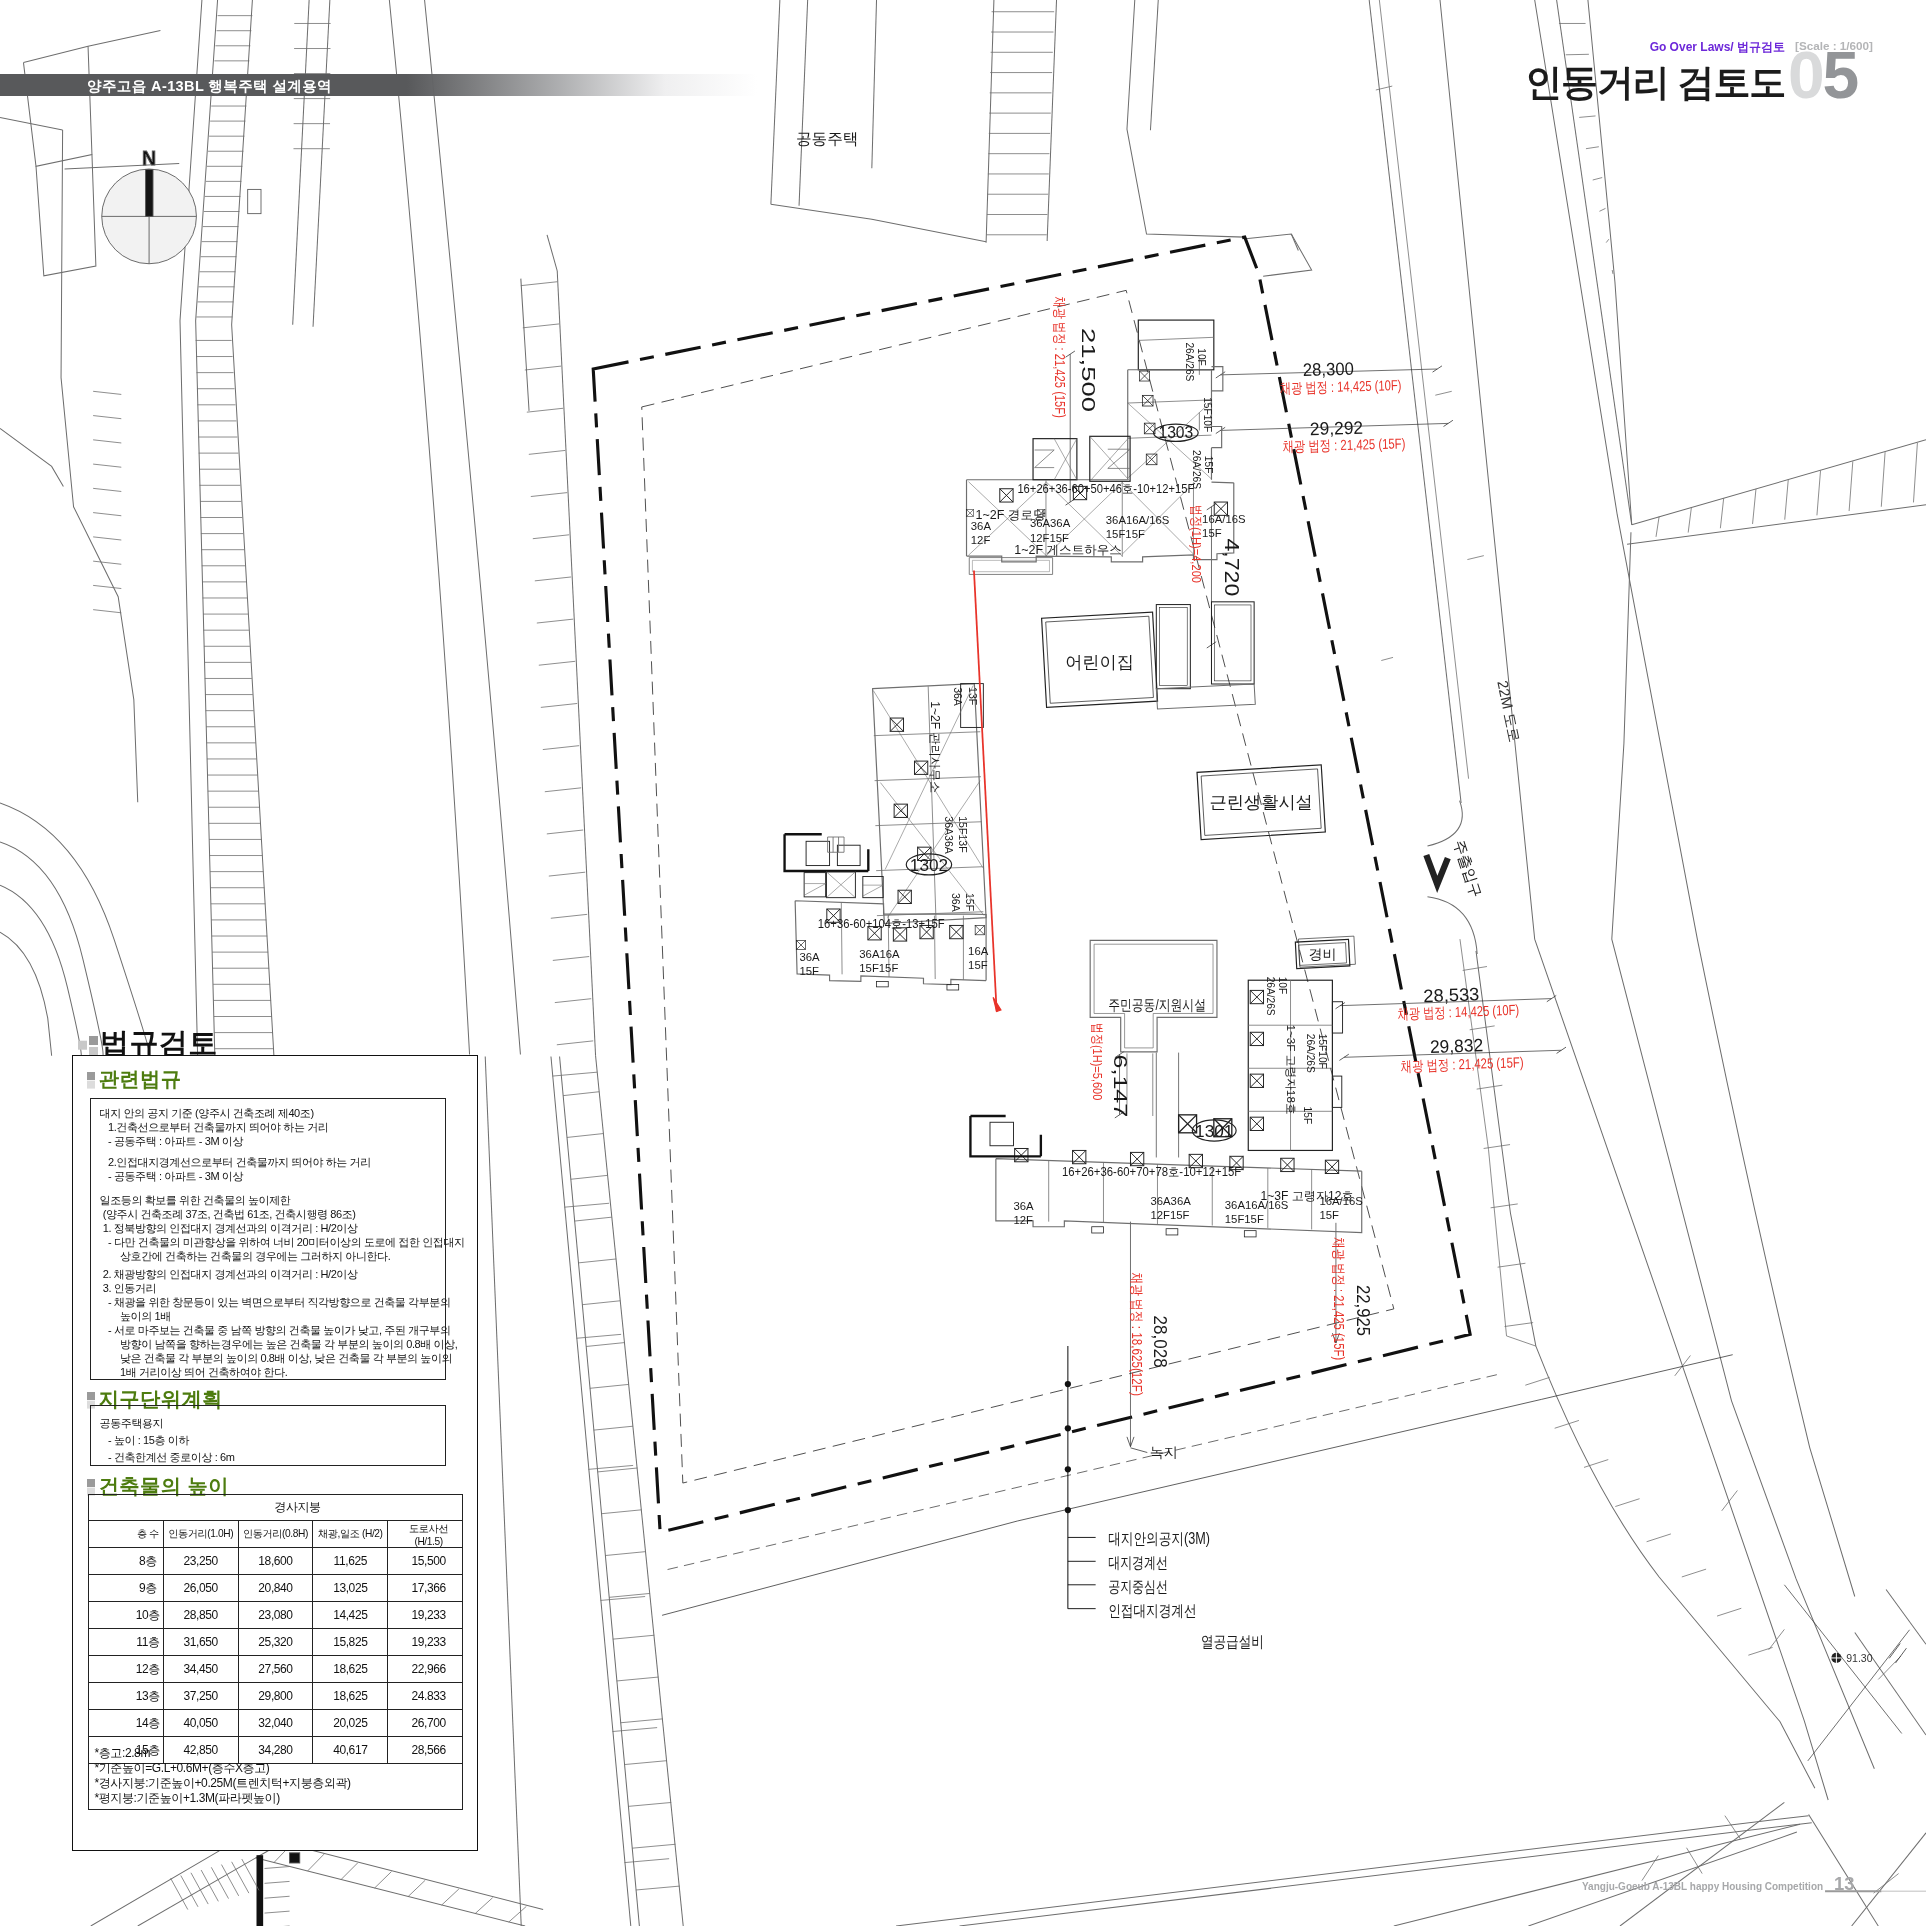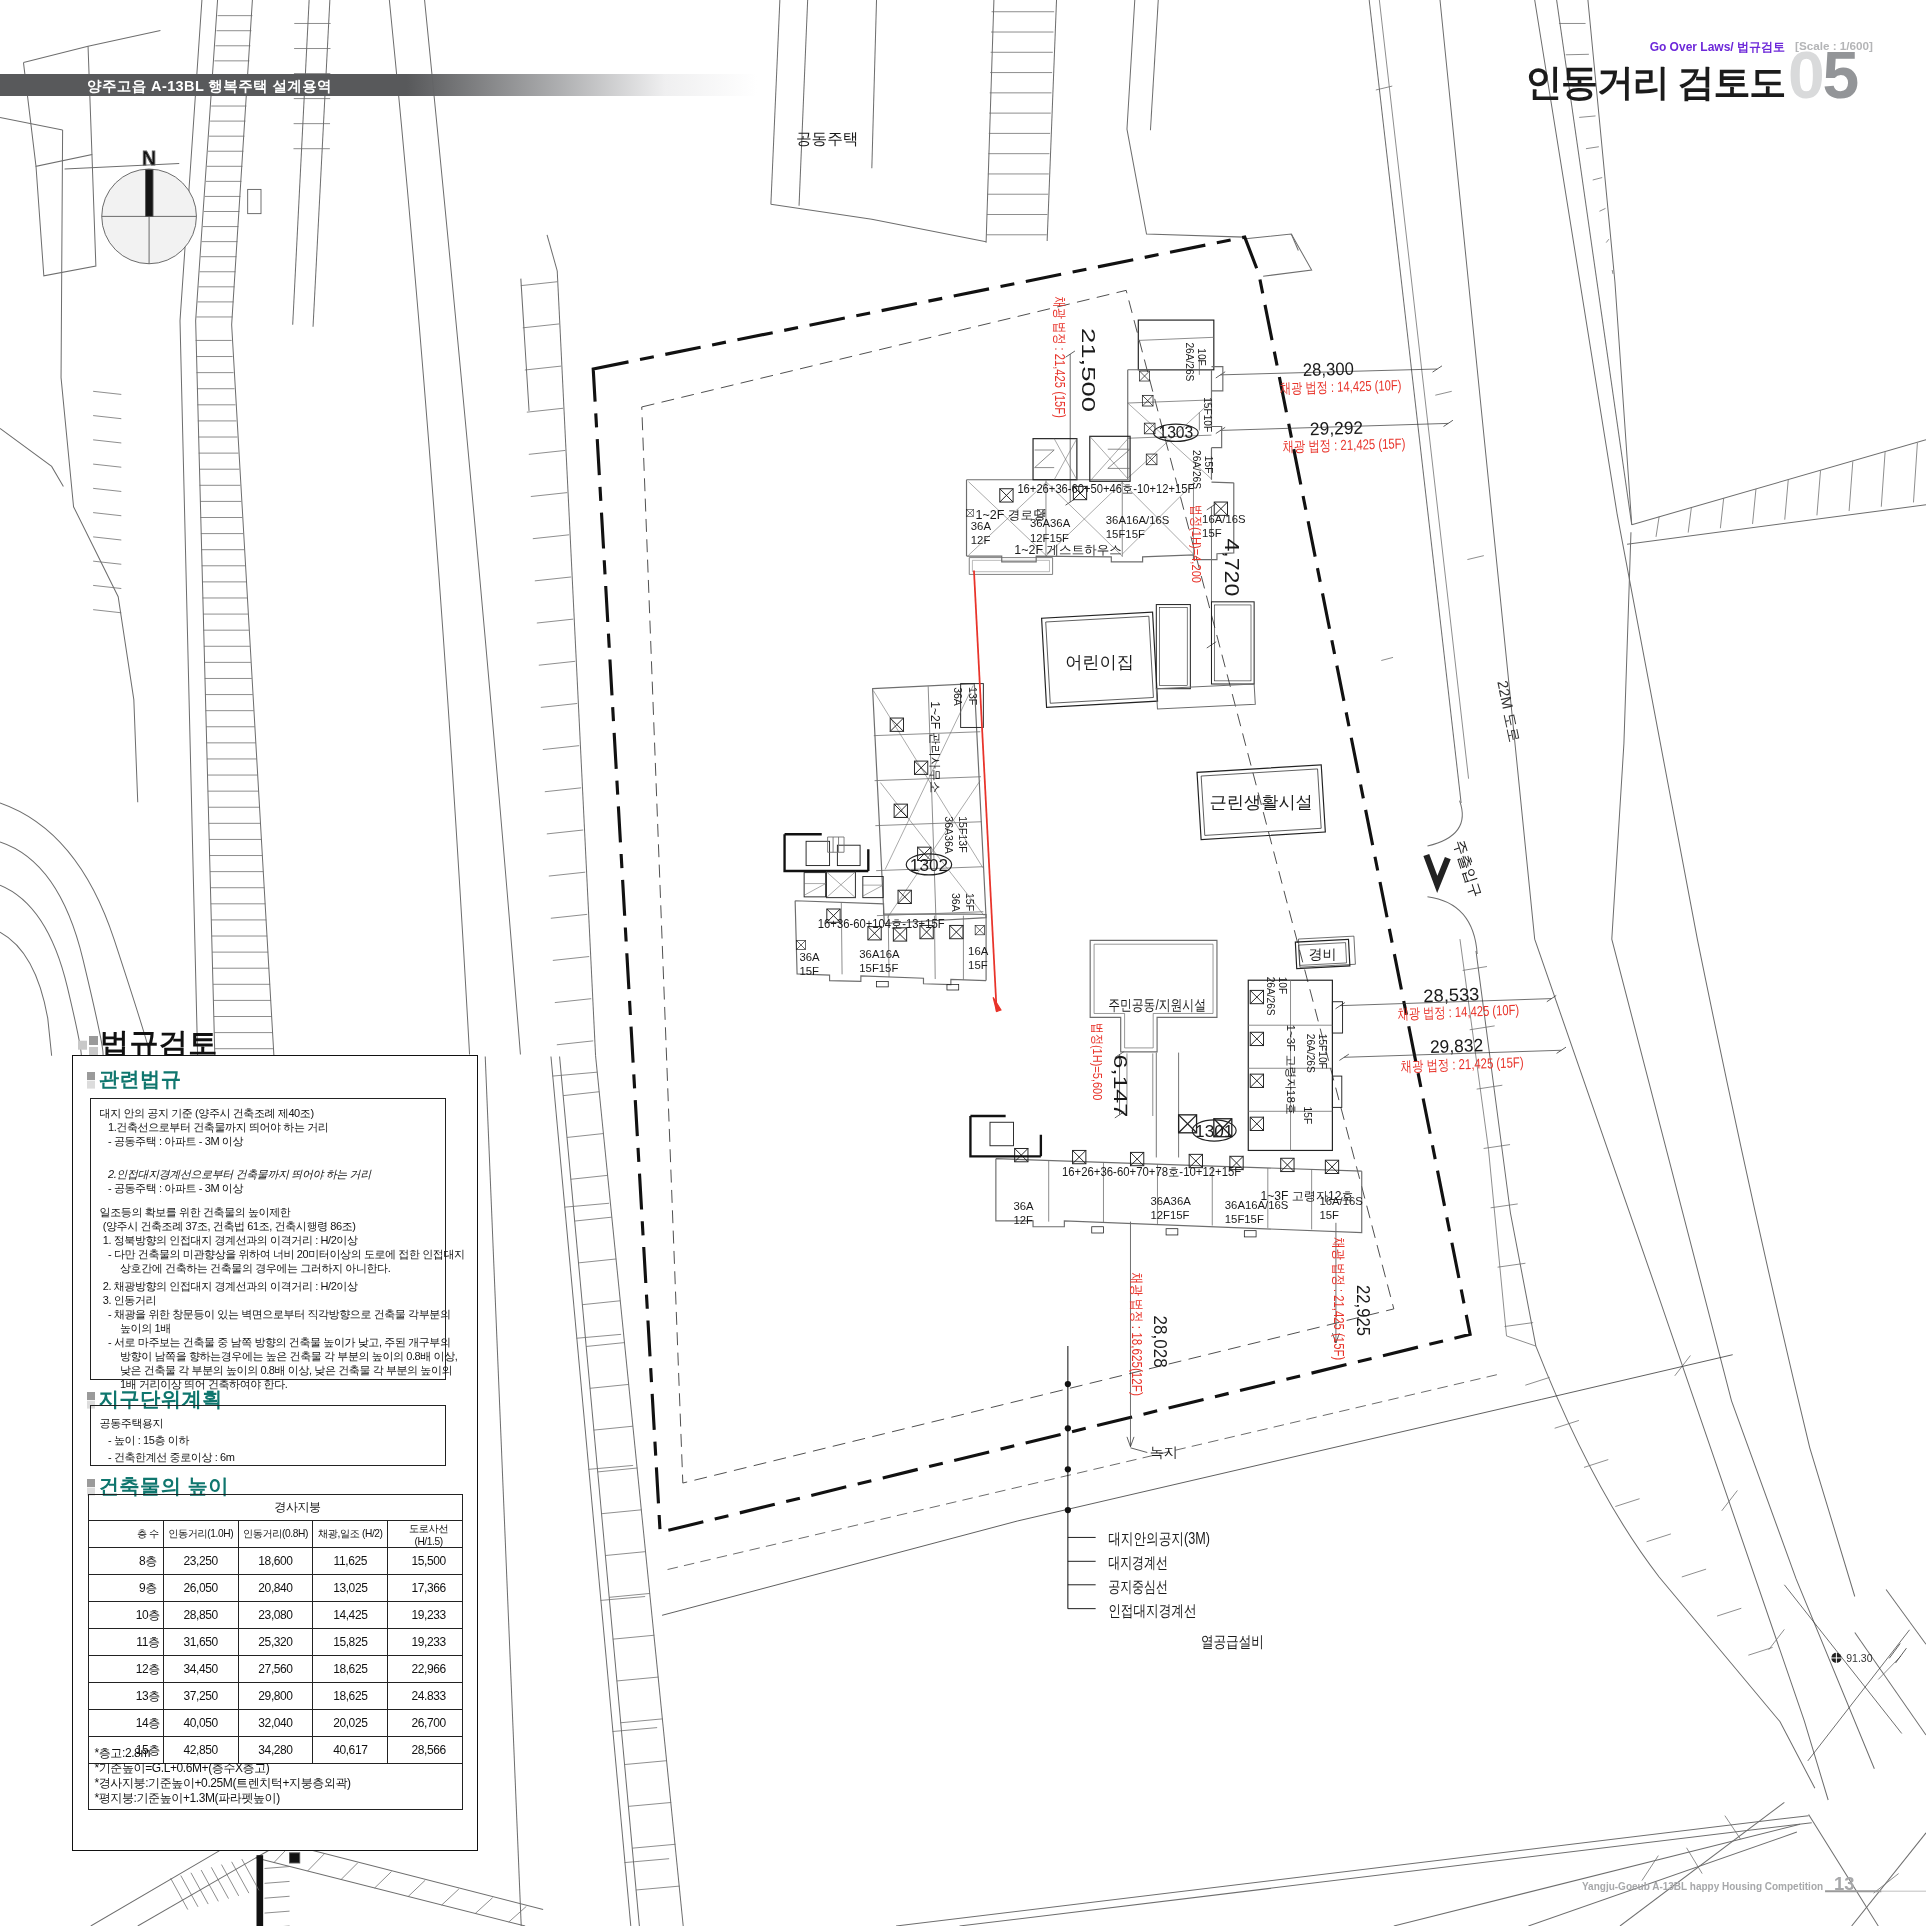--- a/index.html
+++ b/index.html
@@ -13,21 +13,21 @@
 .bigtitle{position:absolute;right:141px;top:58px;color:#1b1b1b;font-weight:bold;font-size:37px;letter-spacing:-1.2px;}
 .num05{position:absolute;left:1788px;top:46px;font-weight:bold;font-size:66px;letter-spacing:-2.3px;line-height:59px;}
 .num05 .z{color:#d9dadb;}.num05 .f{color:#939598;}
 .footer{position:absolute;left:1582px;top:1881px;color:#a7a8aa;font-weight:bold;font-size:10px;white-space:nowrap;}
 .fnum{position:absolute;left:1834px;top:1873px;color:#a7a8aa;font-weight:bold;font-size:18.4px;}
 #panel{position:absolute;left:72px;top:1017px;width:407px;}
 .ptitle{position:absolute;left:17px;top:7px;font-size:29px;font-weight:bold;color:#111;letter-spacing:0.4px;}
 .sq1{display:inline-block;width:9.4px;height:9.4px;background:#9a9a9a;margin-right:1.6px;vertical-align:7.8px;
   box-shadow:-11px 4.7px 0 #c8c8c8, 0px 11px 0 #c8c8c8;}
 .pbox{position:absolute;left:0;top:38px;width:404px;height:794px;border:1.4px solid #111;background:#fff;}
-.phead{position:absolute;left:14px;top:9.4px;font-size:20.3px;font-weight:bold;color:#0f766e;letter-spacing:0.4px;}
+.phead{position:absolute;left:14px;top:9.4px;font-size:20.3px;font-weight:bold;color:#4d7c0f;letter-spacing:0.4px;}
 .sq2{display:inline-block;width:7.8px;height:7.8px;background:#9a9a9a;margin-right:3.9px;vertical-align:6.3px;box-shadow:0 8.6px 0 #dcdcdc;}
 .ibox{position:absolute;left:17px;width:354px;border:0.8px solid #222;}
 .txt{font-size:11px;color:#111;line-height:14px;margin-left:8.6px;white-space:nowrap;letter-spacing:-0.4px;}
 .in0{margin-left:11.7px;}
 .in1{margin-left:17px;}
 .in2{margin-left:29px;}
 .htab{position:absolute;left:15px;top:438px;width:375px;border-collapse:collapse;table-layout:fixed;}
 .htab td{border:1px solid #222;text-align:center;font-size:12px;color:#111;height:25px;padding:0;letter-spacing:-0.4px;}
 .htab tr.h1 td{height:25px;font-size:12px;}
 .htab tr.h2 td{height:26px;font-size:10.2px;}
@@ -617,21 +617,21 @@
 <div class="footer">Yangju-Goeub A-13BL happy Housing Competition</div>
 <div class="fnum">13</div>
 <div id="panel">
  <div class="ptitle"><span class="sq1"></span>법규검토</div>
  <div class="pbox">
   <div class="phead"><span class="sq2"></span>관련법규</div>
   <div class="ibox" style="top:42px;height:280px;">
    <div class="txt" style="margin-top:7px;">대지 안의 공지 기준 (양주시 건축조례 제40조)</div>
    <div class="txt in1">1.건축선으로부터 건축물까지 띄어야 하는 거리</div>
    <div class="txt in1">- 공동주택 : 아파트 - 3M 이상</div>
-   <div class="txt in1" style="margin-top:19px;font-style:italic;">2.인접대지경계선으로부터 건축물까지 띄어야 하는 거리</div>
+   <div class="txt in1" style="margin-top:7px;">2.인접대지경계선으로부터 건축물까지 띄어야 하는 거리</div>
    <div class="txt in1">- 공동주택 : 아파트 - 3M 이상</div>
    <div class="txt" style="margin-top:10.2px;">일조등의 확보를 위한 건축물의 높이제한</div>
    <div class="txt in0">(양주시 건축조례 37조, 건축법 61조, 건축시행령 86조)</div>
    <div class="txt in0">1. 정북방향의 인접대지 경계선과의 이격거리 : H/2이상</div>
    <div class="txt in1">- 다만 건축물의 미관향상을 위하여 너비 20미터이상의 도로에 접한 인접대지</div>
    <div class="txt in2">상호간에 건축하는 건축물의 경우에는 그러하지 아니한다.</div>
    <div class="txt in0" style="margin-top:3.9px;">2. 채광방향의 인접대지 경계선과의 이격거리 : H/2이상</div>
    <div class="txt in0">3. 인동거리</div>
    <div class="txt in1">- 채광을 위한 창문등이 있는 벽면으로부터 직각방향으로  건축물 각부분의</div>
    <div class="txt in2">높이의 1배</div>

